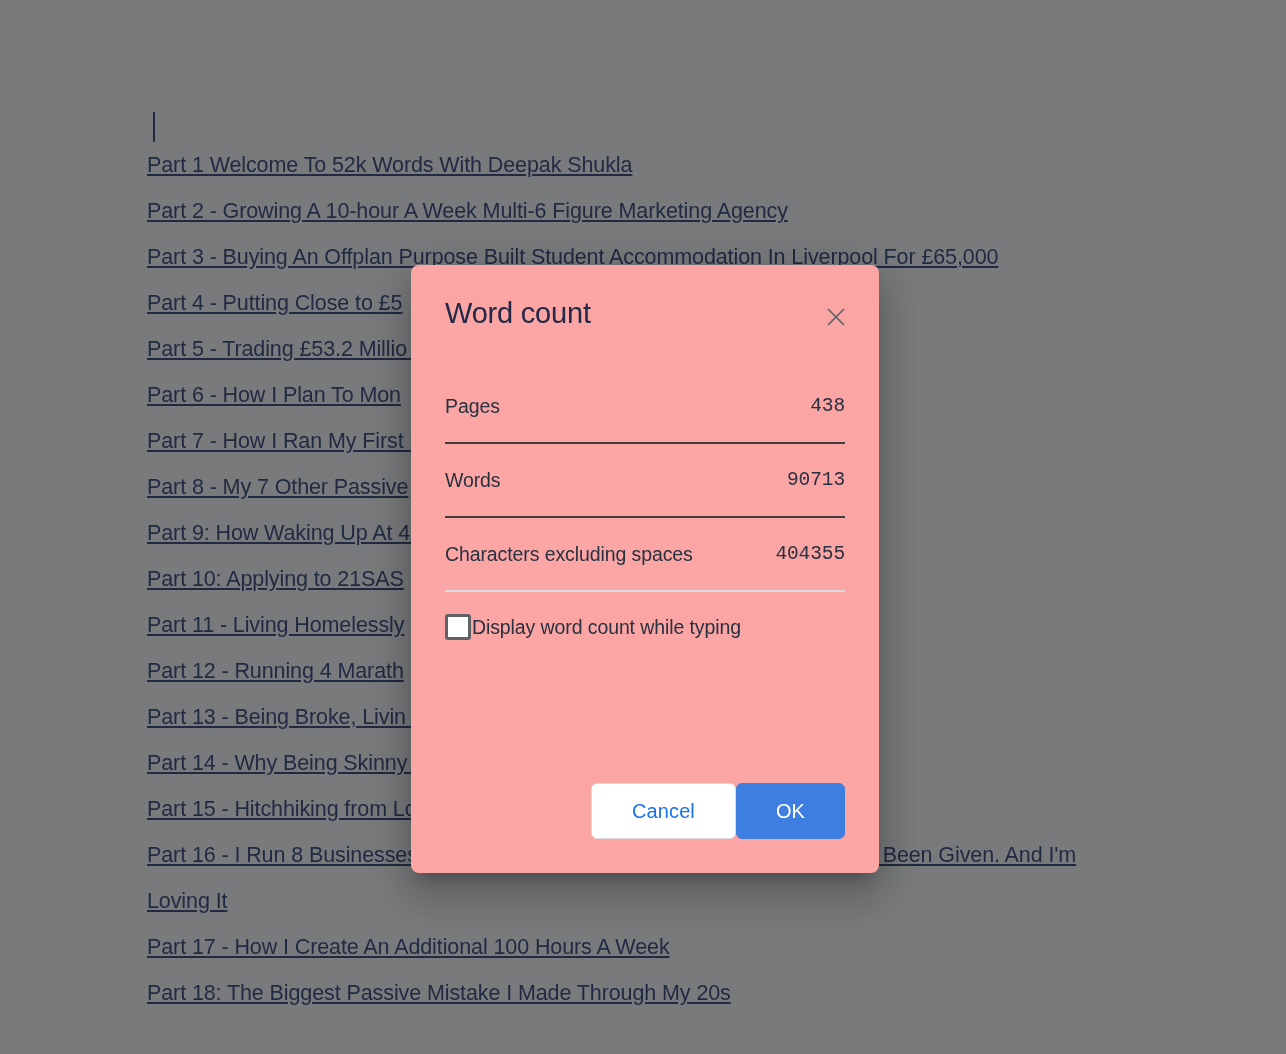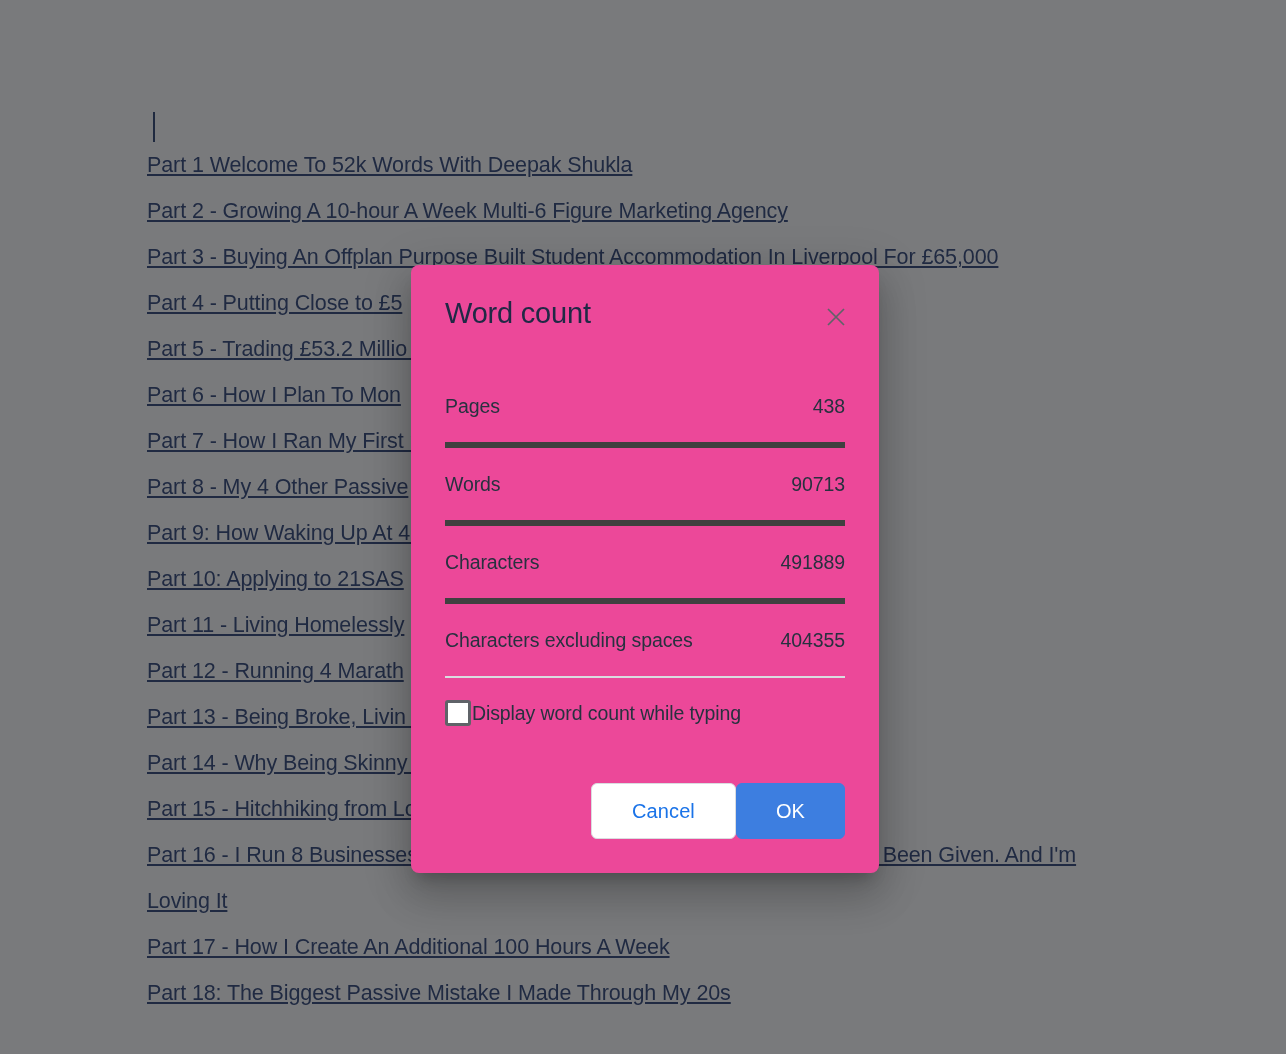--- a/index.html
+++ b/index.html
@@ -83,21 +83,21 @@
     z-index: 40;
   }
 
   
   #dialog {
     position: absolute;
     left: 411px;
     top: 265px;
     width: 468px;
     height: 608px;
-    background: #ec4899;
+    background: #fca5a5;
     border-radius: 8px;
     box-shadow: 0 24px 38px 3px rgba(0,0,0,.14),
                 0 9px 46px 8px rgba(0,0,0,.12),
                 0 11px 15px -7px rgba(0,0,0,.2);
     z-index: 50;
     box-sizing: border-box;
     display: flex;
     flex-direction: column;
   }
 
@@ -132,32 +132,33 @@
 
   
   #stats {
     margin: 36px 34px 0 34px;
   }
   .stat-row {
     display: flex;
     align-items: center;
     justify-content: space-between;
     height: 72px;
-    border-bottom: 6px solid #404040;
+    border-bottom: 2px solid #404040;
   }
   .stat-row:last-child { border-bottom: 2px solid #dadce0; }
   .stat-label {
     font-size: 19.5px;
     color: #27313f;
     letter-spacing: -0.1px;
   }
   .stat-value {
     font-size: 19.5px;
     color: #27313f;
     letter-spacing: -0.1px;
+    font-family: Liberation Mono, monospace;
   }
 
   
   #checkbox-row {
     display: flex;
     align-items: center;
     margin: 22px 34px 0 34px;
     gap: 1px;
     cursor: pointer;
   }
@@ -226,21 +227,21 @@
         <span class="caret"></span>
       </div>
 
       <a class="doc-link" href="#">Part 1 Welcome To 52k Words With Deepak Shukla</a>
       <a class="doc-link" href="#">Part 2 - Growing A 10-hour A Week Multi-6 Figure Marketing Agency</a>
       <a class="doc-link" href="#">Part 3 - Buying An Offplan Purpose Built Student Accommodation In Liverpool For £65,000</a>
       <a class="doc-link" href="#">Part 4 - Putting Close to £5                                                  </a>
       <a class="doc-link" href="#">Part 5 - Trading £53.2 Millio                                             sh</a>
       <a class="doc-link" href="#">Part 6 - How I Plan To Mon                                             </a>
       <a class="doc-link" href="#">Part 7 - How I Ran My First                                       ning 3 miles</a>
-      <a class="doc-link" href="#">Part 8 - My 4 Other Passive                                        </a>
+      <a class="doc-link" href="#">Part 8 - My 7 Other Passive                                        </a>
       <a class="doc-link" href="#">Part 9: How Waking Up At 4                                        My Life</a>
       <a class="doc-link" href="#">Part 10: Applying to 21SAS                                       </a>
       <a class="doc-link" href="#">Part 11 - Living Homelessly                                       </a>
       <a class="doc-link" href="#">Part 12 - Running 4 Marath                                        </a>
       <a class="doc-link wrap2" href="#">Part 13 - Being Broke, Livin                                            On An Estate In London</a>
       <a class="doc-link wrap2" href="#">Part 14 - Why Being Skinny                                           e Best Thing That Ever Happened To Me</a>
       <a class="doc-link" href="#">Part 15 - Hitchhiking from London to Estonia, Tallinn For A Stag Do</a>
       <a class="doc-link wrap2" href="#">Part 16 - I Run 8 Businesses At Once. It's The Opposite Of All The Advice I've Been Given. And I'm Loving It</a>
       <a class="doc-link" href="#">Part 17 - How I Create An Additional 100 Hours A Week</a>
       <a class="doc-link" href="#">Part 18: The Biggest Passive Mistake I Made Through My 20s</a>
@@ -267,24 +268,20 @@
       <div class="stat-row">
         <span class="stat-label">Pages</span>
         <span class="stat-value">438</span>
       </div>
 
       <div class="stat-row">
         <span class="stat-label">Words</span>
         <span class="stat-value">90713</span>
       </div>
 
-      <div class="stat-row">
-        <span class="stat-label">Characters</span>
-        <span class="stat-value">491889</span>
-      </div>
 
       <div class="stat-row">
         <span class="stat-label">Characters excluding spaces</span>
         <span class="stat-value">404355</span>
       </div>
 
     </div>
 
     <div id="checkbox-row">
       <span id="wc-checkbox"></span>

